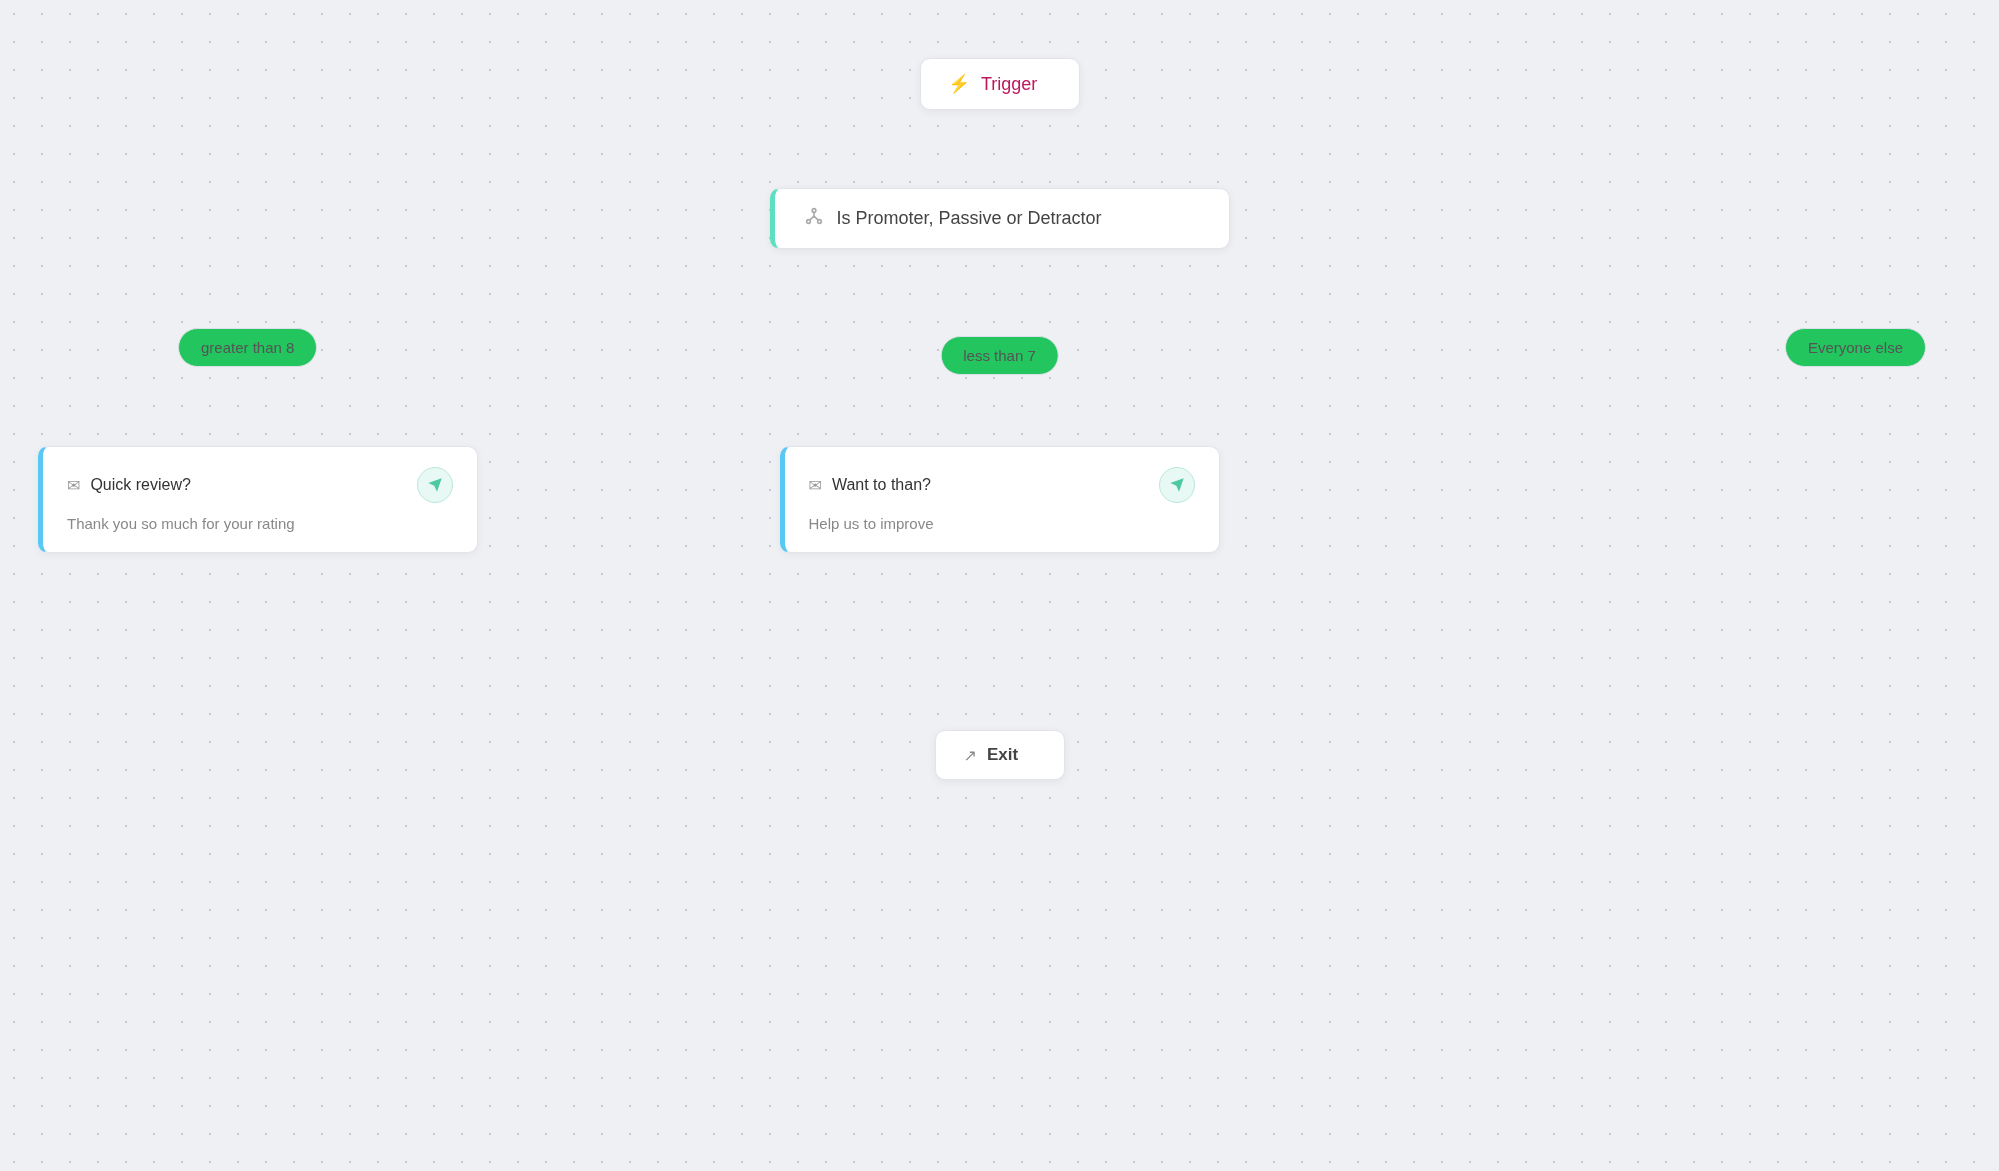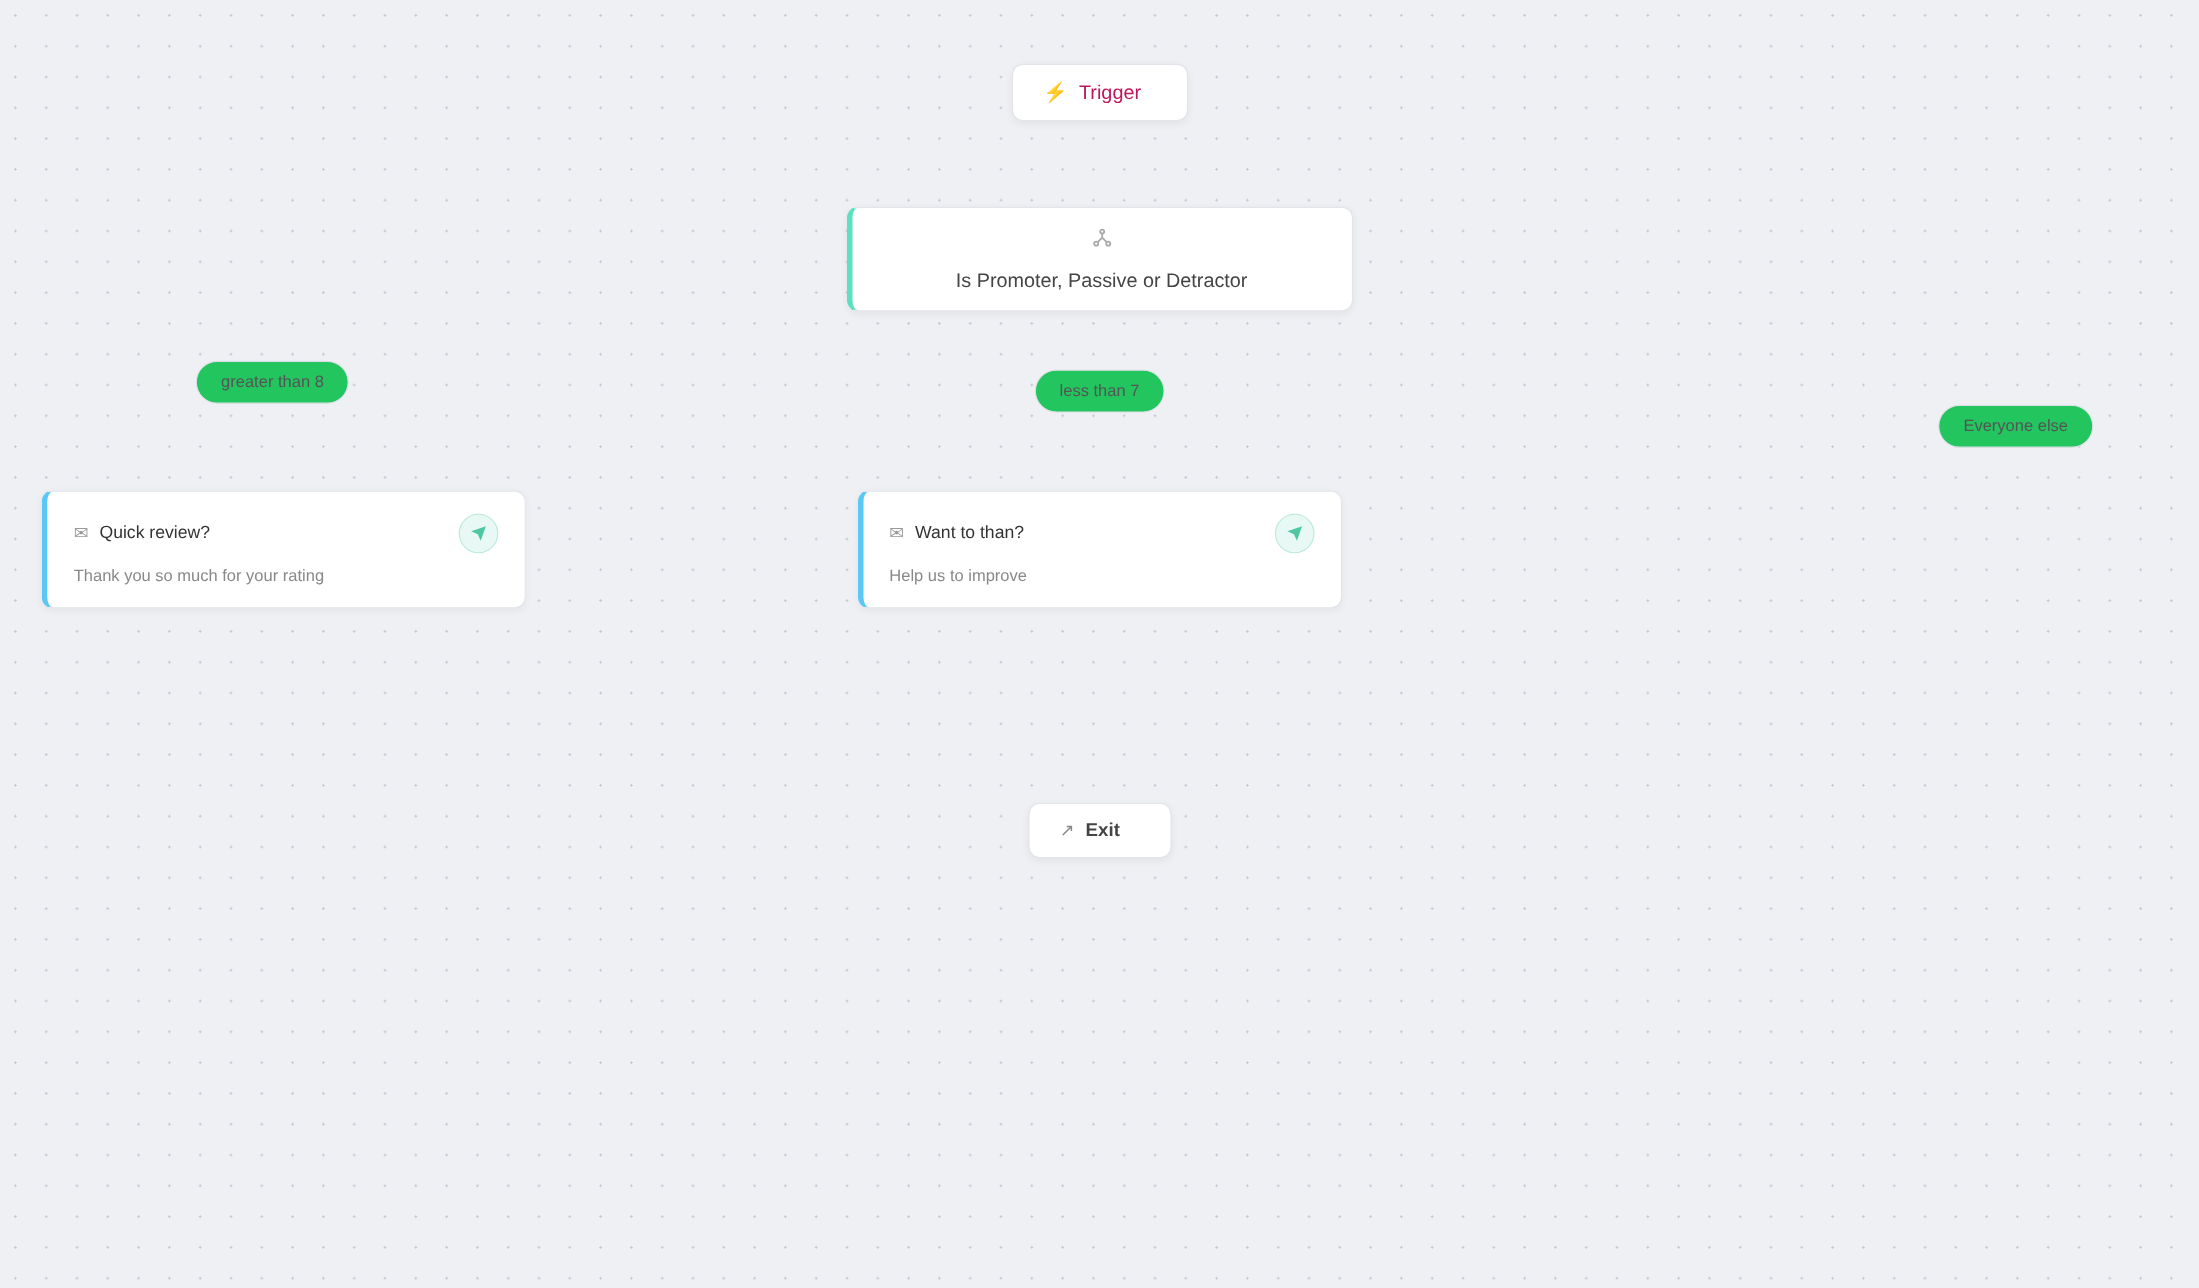--- a/index.html
+++ b/index.html
@@ -61,21 +61,20 @@
       background: #fff;
       border: 1.5px solid #e2e4ea;
       border-radius: 10px;
       padding: 16px 28px;
       display: flex;
       align-items: center;
       gap: 12px;
       box-shadow: 0 2px 8px rgba(0,0,0,0.06);
       min-width: 460px;
       border-left: 5px solid #5de0c0;
-      flex-direction: column;
     }
 
     .condition-node .cond-icon {
       color: #aaa;
       font-size: 20px;
     }
 
     .condition-node .cond-label {
       font-size: 18px;
       color: #444;
@@ -89,21 +88,21 @@
       border-radius: 999px;
       padding: 10px 22px;
       font-size: 15px;
       font-weight: 500;
       color: #555;
       white-space: nowrap;
     }
 
     .pill-left   { top: 328px; left: 178px; }
     .pill-center { top: 336px; left: 50%; transform: translateX(-50%); }
-    .pill-right  { top: 328px; right: 96px; margin-top: 40px; }
+    .pill-right  { top: 328px; right: 73px; }
 
     
     .email-card {
       position: absolute;
       background: #fff;
       border: 1.5px solid #e2e4ea;
       border-radius: 10px;
       padding: 20px 24px;
       box-shadow: 0 2px 8px rgba(0,0,0,0.05);
       min-width: 440px;

